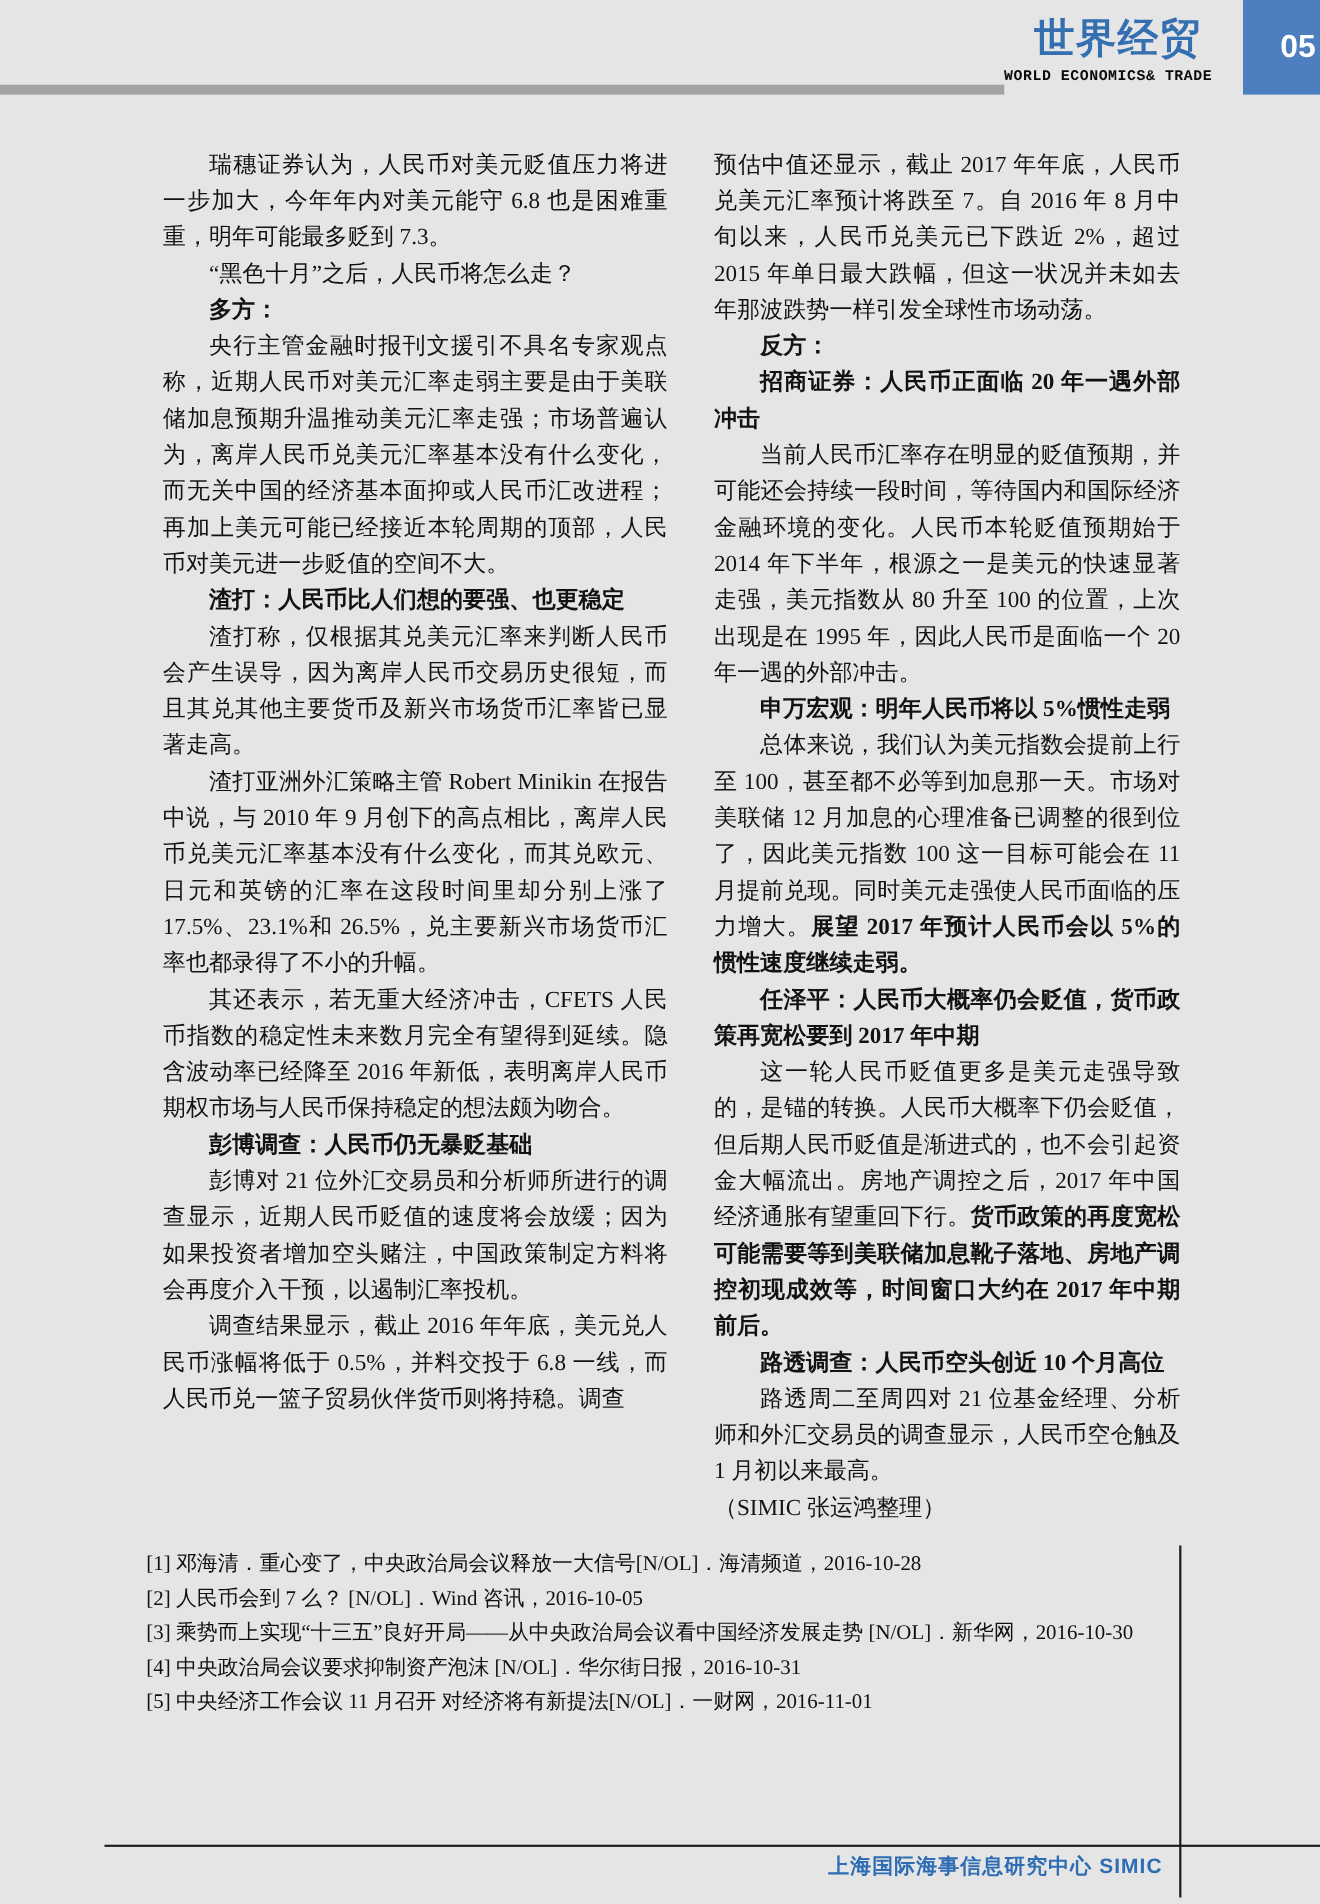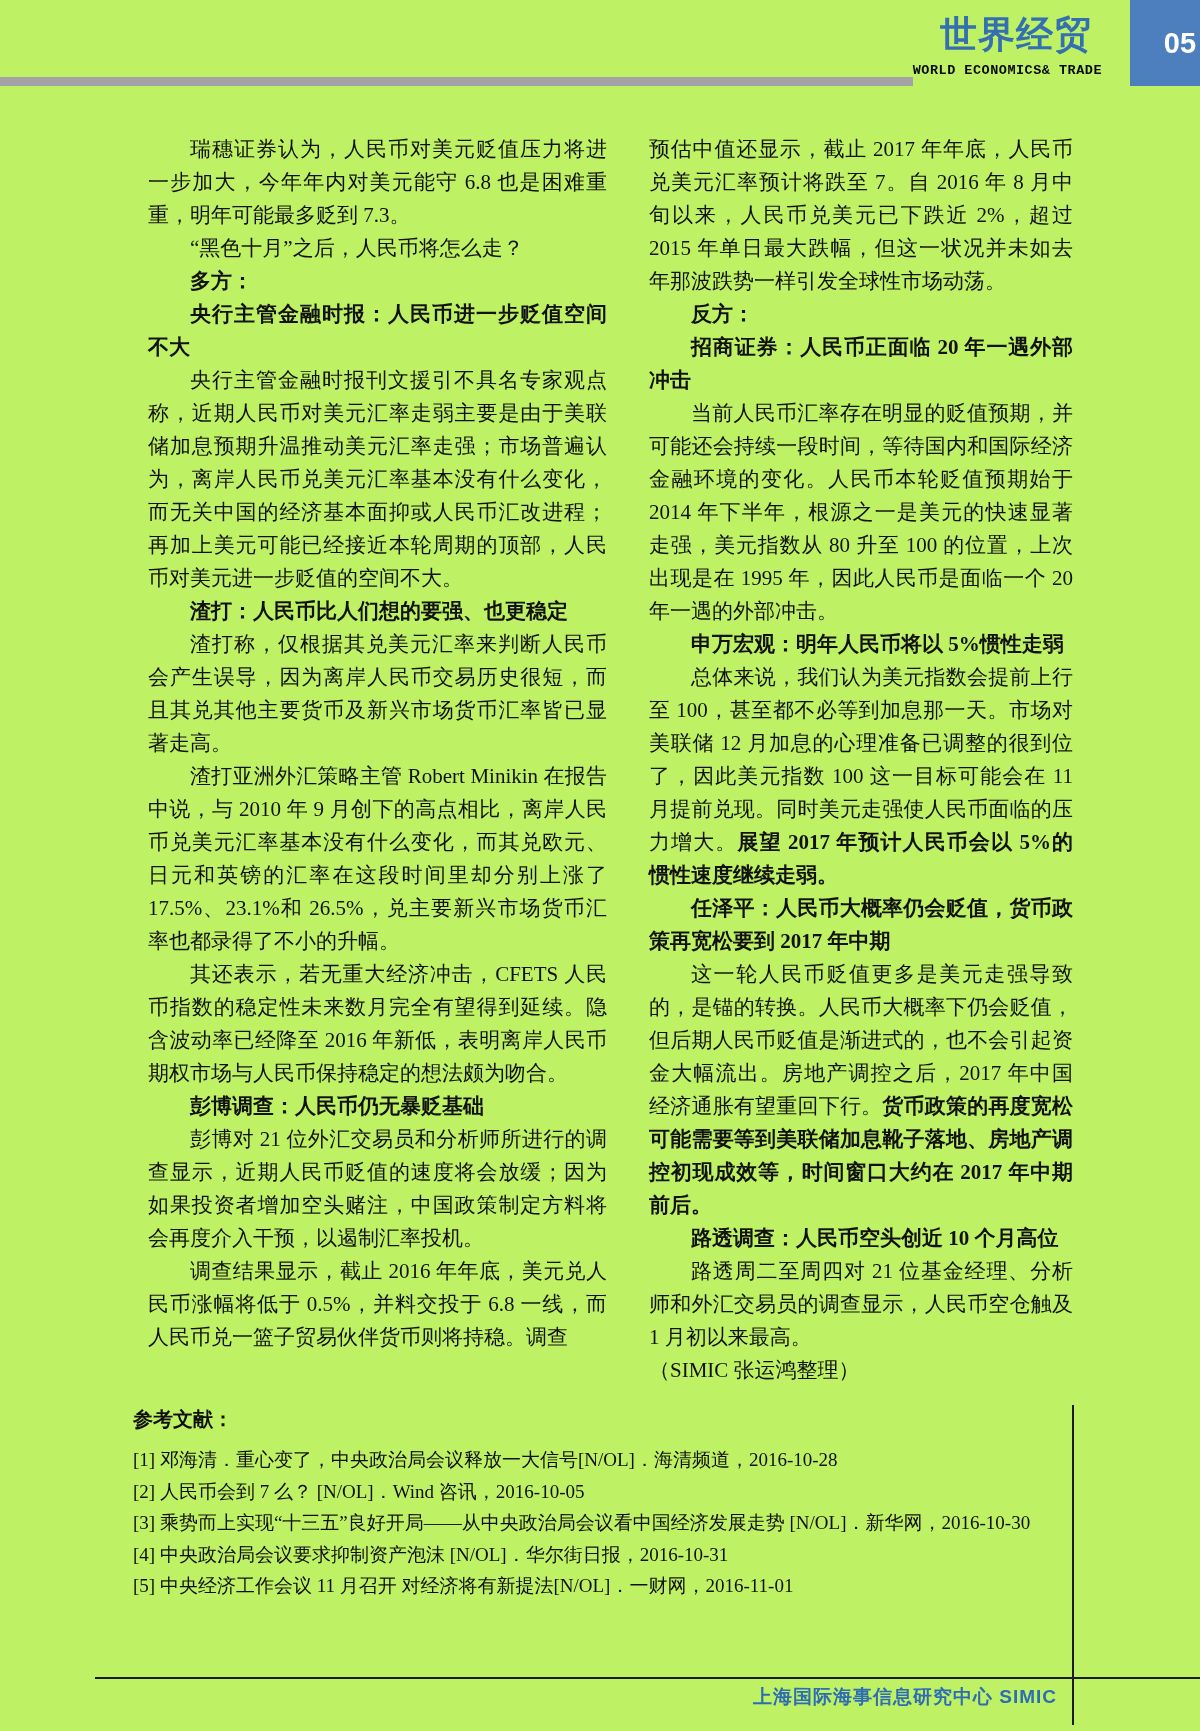--- a/index.html
+++ b/index.html
@@ -1,17 +1,17 @@
 <!DOCTYPE html>
 <html><head>
 <meta charset="utf-8">
 <style>
   html,body { margin:0; padding:0; background:#ffffff; }
   .page {
-    position:relative; width:1200px; height:1731px; background:#bef264;
+    position:relative; width:1200px; height:1731px; background:#e5e5e5;
     font-family:"Liberation Serif","DejaVu Serif",serif; color:#141414; overflow:hidden;
   }
   
   .header-bar { position:absolute; left:0; top:77px; width:913px; height:9px; background:#a3a3a3; }
   .title-cn {
     position:absolute; right:108px; top:15px; font-size:37px; line-height:1.1; font-weight:bold;
     font-family:"Liberation Sans","DejaVu Sans",sans-serif; color:#346fb2; letter-spacing:1px;
   }
   .title-en {
     position:absolute; right:98px; top:63px; font-size:13.5px; font-weight:bold; color:#0a0a0a;
@@ -53,21 +53,20 @@
     <div class="header-bar" style="background: rgb(163, 163, 163);"></div>
     <div class="title-cn" style="color: rgb(52, 111, 178);">世界经贸</div>
     <div class="title-en">WORLD ECONOMICS&amp; TRADE</div>
     <div class="page-box" style="background: rgb(77, 127, 190); padding-left: 17px;">05</div>
   </div>
 
   <div class="column col-left" id="col-left">
       <p class="block"><span>瑞穗证券认为，人民币对美元贬值压力将进一步加大，今年年内对美元能守 6.8 也是困难重重，明年可能最多贬到 7.3。</span></p>
       <p class="block"><span>“黑色十月”之后，人民币将怎么走？</span></p>
       <p class="block heading"><span class="bold">多方：</span></p>
-      <p class="block heading"><span class="bold">央行主管金融时报：人民币进一步贬值空间不大</span></p>
       <p class="block"><span>央行主管金融时报刊文援引不具名专家观点称，近期人民币对美元汇率走弱主要是由于美联储加息预期升温推动美元汇率走强；市场普遍认为，离岸人民币兑美元汇率基本没有什么变化，而无关中国的经济基本面抑或人民币汇改进程；再加上美元可能已经接近本轮周期的顶部，人民币对美元进一步贬值的空间不大。</span></p>
       <p class="block heading"><span class="bold">渣打：人民币比人们想的要强、也更稳定</span></p>
       <p class="block"><span>渣打称，仅根据其兑美元汇率来判断人民币会产生误导，因为离岸人民币交易历史很短，而且其兑其他主要货币及新兴市场货币汇率皆已显著走高。</span></p>
       <p class="block"><span>渣打亚洲外汇策略主管 Robert Minikin 在报告中说，与 2010 年 9 月创下的高点相比，离岸人民币兑美元汇率基本没有什么变化，而其兑欧元、日元和英镑的汇率在这段时间里却分别上涨了 17.5%、23.1%和 26.5%，兑主要新兴市场货币汇率也都录得了不小的升幅。</span></p>
       <p class="block"><span>其还表示，若无重大经济冲击，CFETS 人民币指数的稳定性未来数月完全有望得到延续。隐含波动率已经降至 2016 年新低，表明离岸人民币期权市场与人民币保持稳定的想法颇为吻合。</span></p>
       <p class="block heading"><span class="bold">彭博调查：人民币仍无暴贬基础</span></p>
       <p class="block"><span>彭博对 21 位外汇交易员和分析师所进行的调查显示，近期人民币贬值的速度将会放缓；因为如果投资者增加空头赌注，中国政策制定方料将会再度介入干预，以遏制汇率投机。</span></p>
       <p class="block"><span>调查结果显示，截止 2016 年年底，美元兑人民币涨幅将低于 0.5%，并料交投于 6.8 一线，而人民币兑一篮子贸易伙伴货币则将持稳。调查</span></p>
     </div>
   <div class="column col-right" id="col-right">
@@ -78,21 +77,20 @@
       <p class="block heading"><span class="bold">申万宏观：明年人民币将以 5%惯性走弱</span></p>
       <p class="block"><span>总体来说，我们认为美元指数会提前上行至 100，甚至都不必等到加息那一天。市场对美联储 12 月加息的心理准备已调整的很到位了，因此美元指数 100 这一目标可能会在 11 月提前兑现。同时美元走强使人民币面临的压力增大。</span><span class="bold">展望 2017 年预计人民币会以 5%的惯性速度继续走弱。</span></p>
       <p class="block heading"><span class="bold">任泽平：人民币大概率仍会贬值，货币政策再宽松要到 2017 年中期</span></p>
       <p class="block"><span>这一轮人民币贬值更多是美元走强导致的，是锚的转换。人民币大概率下仍会贬值，但后期人民币贬值是渐进式的，也不会引起资金大幅流出。房地产调控之后，2017 年中国经济通胀有望重回下行。</span><span class="bold">货币政策的再度宽松可能需要等到美联储加息靴子落地、房地产调控初现成效等，时间窗口大约在 2017 年中期前后。</span></p>
       <p class="block heading"><span class="bold">路透调查：人民币空头创近 10 个月高位</span></p>
       <p class="block"><span>路透周二至周四对 21 位基金经理、分析师和外汇交易员的调查显示，人民币空仓触及 1 月初以来最高。</span></p>
       <p class="block align-right"><span>（SIMIC  张运鸿整理）</span></p>
     </div>
 
   <div class="references">
-    <p class="ref-heading">参考文献：</p>
     <div id="ref-list">
         <p class="ref-item">[1]  邓海清．重心变了，中央政治局会议释放一大信号[N/OL]．海清频道，2016-10-28</p>
         <p class="ref-item">[2]  人民币会到 7 么？ [N/OL]．Wind 咨讯，2016-10-05</p>
         <p class="ref-item">[3]  乘势而上实现“十三五”良好开局——从中央政治局会议看中国经济发展走势 [N/OL]．新华网，2016-10-30</p>
         <p class="ref-item">[4]  中央政治局会议要求抑制资产泡沫 [N/OL]．华尔街日报，2016-10-31</p>
         <p class="ref-item">[5] 中央经济工作会议 11 月召开 对经济将有新提法[N/OL]．一财网，2016-11-01</p>
       </div>
   </div>
 
   <div class="vertical-line"></div>

